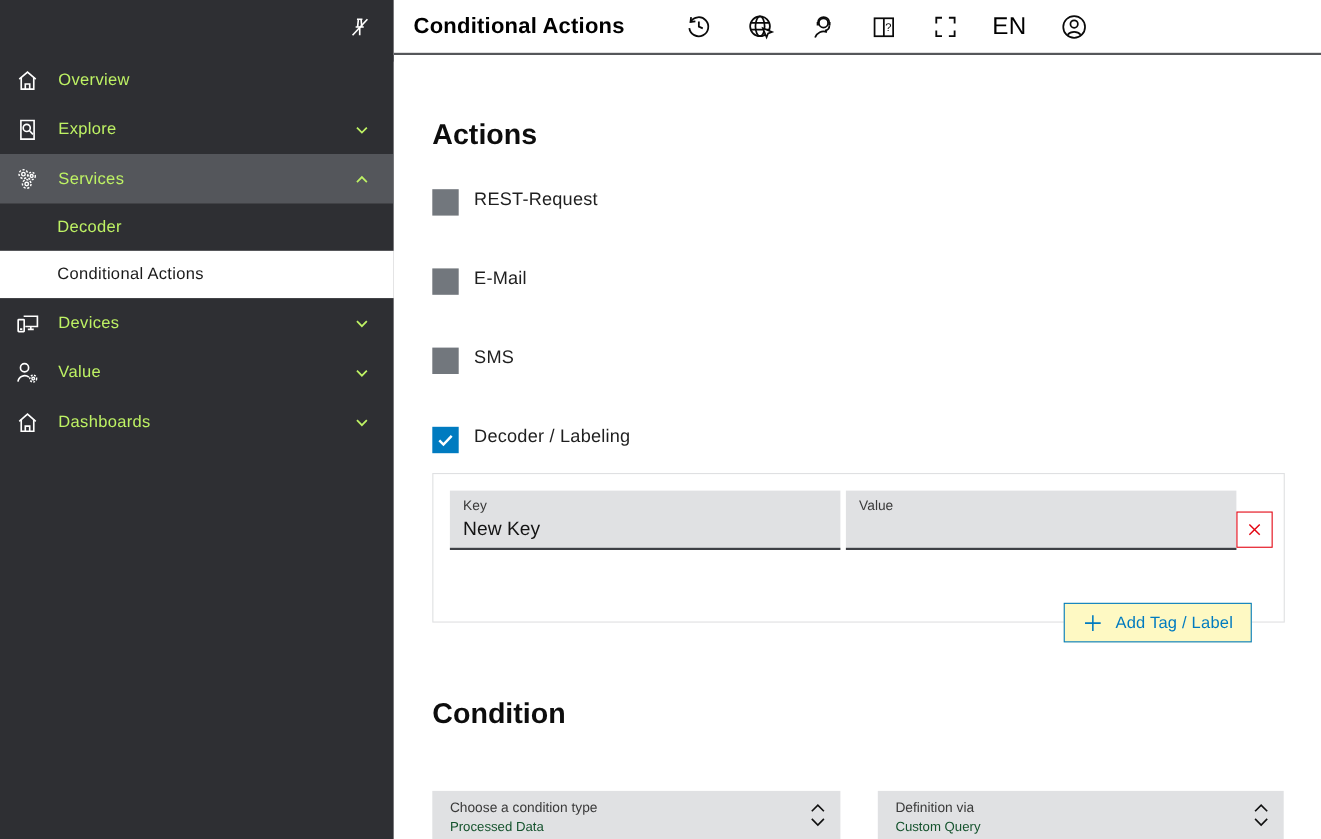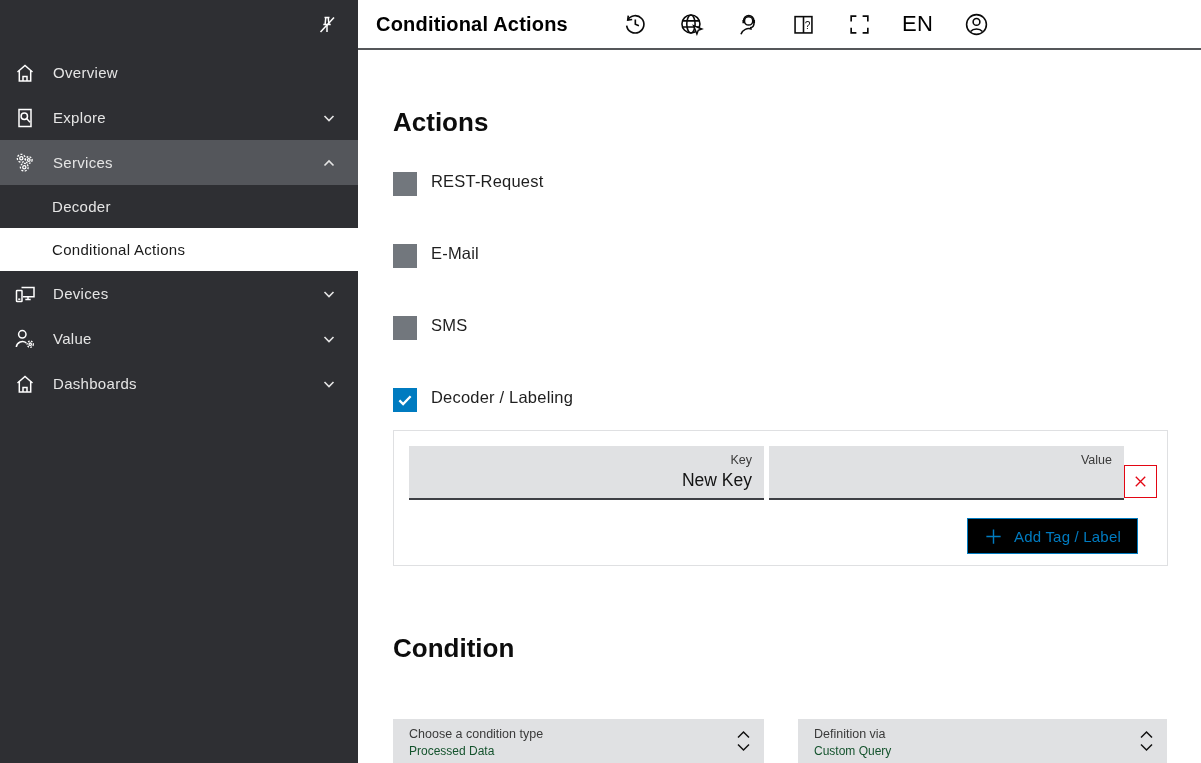--- a/index.html
+++ b/index.html
@@ -8,21 +8,21 @@
   .app { position:relative; width:1201px; height:763px; background:#fff; }
 
   
   .sidebar { position:absolute; left:0; top:0; width:358px; height:763px;
              background:#2e2f33; color:#fff; }
   .pin-row { height:50px; display:flex; justify-content:flex-end; align-items:center;
              padding-right:18px; }
   .pin-btn { width:26px; height:26px; display:flex; align-items:center; justify-content:center;
              cursor:pointer; color:#fff; }
   .nav-item { height:45px; display:flex; align-items:center; padding:0 20px 0 12px;
-              font-size:15px; letter-spacing:.3px; cursor:pointer; color:#e5e5e5; }
+              font-size:15px; letter-spacing:.3px; cursor:pointer; color:#bef264; }
   .nav-icon { width:26px; height:26px; margin-right:15px; flex:none;
               display:flex; align-items:center; justify-content:center; color:#fff; }
   .nav-label { white-space:nowrap; }
   .nav-chevron { margin-left:auto; width:18px; height:18px; display:flex;
                  align-items:center; justify-content:center; }
   .nav-item.parent-active { background:#54565b; }
   .nav-item.sub { height:43px; padding-left:52px; }
   .nav-item.sub-selected { background:#ffffff; color:#1a1a1a; }
 
   
@@ -48,32 +48,32 @@
         display:flex; align-items:center; justify-content:center; cursor:pointer; }
   .cb svg { display:none; }
   .cb.checked { background:#007bc0; }
   .cb.checked svg { display:block; }
   .cb-label { font-size:16.5px; color:#1f1f1f; letter-spacing:.2px; }
 
   .tag-panel { margin-top:18px; width:775px; height:136px;
                border:1px solid #dfe0e2; padding:15px 0 0 15px; }
   .fields-row { display:flex; align-items:flex-end; }
   .field { width:355px; height:54px; background:#e0e1e3;
-           border-bottom:2px solid #3e4045; padding:7px 12px 0 12px; cursor:text;text-align:right; }
+           border-bottom:2px solid #3e4045; padding:7px 12px 0 12px; cursor:text; }
   .field.key { margin-right:5px; }
   .field-label { font-size:12.5px; color:#3a3a3a; }
   .field-value { font-size:17.5px; color:#141414; margin-top:3px; min-height:20px; }
   .x-btn { width:33px; height:33px; background:#fff; border:1px solid #e30613;
            display:flex; align-items:center; justify-content:center; cursor:pointer;
            margin-bottom:2px; flex:none; }
   .add-row { display:flex; justify-content:flex-end; margin-top:18px; padding-right:29px; }
-  .add-btn { height:36px; min-width:158px; background:#000000; border:1px solid #007bc0;
+  .add-btn { height:36px; min-width:158px; background:#fef9c3; border:1px solid #007bc0;
              color:#007bc0; font-size:15px; display:flex; align-items:center;
              justify-content:center; gap:11px; cursor:pointer; padding:0 16px;
-             font-family:"Liberation Sans", sans-serif; letter-spacing:.2px; }
+             font-family:"Liberation Sans", sans-serif; letter-spacing:.2px;margin-top:30px; }
 
   .heading-condition { margin-top:67px; }
   .selects-row { display:flex; margin-top:56px; }
   .select-box { position:relative; height:52px; background:#e0e1e3;
                 border-bottom:2px solid #3e4045; padding:8px 40px 0 16px; cursor:pointer; }
   .select-box.one { width:371px; margin-right:34px; }
   .select-box.two { width:369px; }
   .select-label { font-size:12.5px; color:#3a3a3a; }
   .select-value { font-size:12px; color:#14532d; margin-top:3px; }
   .select-chevrons { position:absolute; right:13px; top:11px; display:flex;

